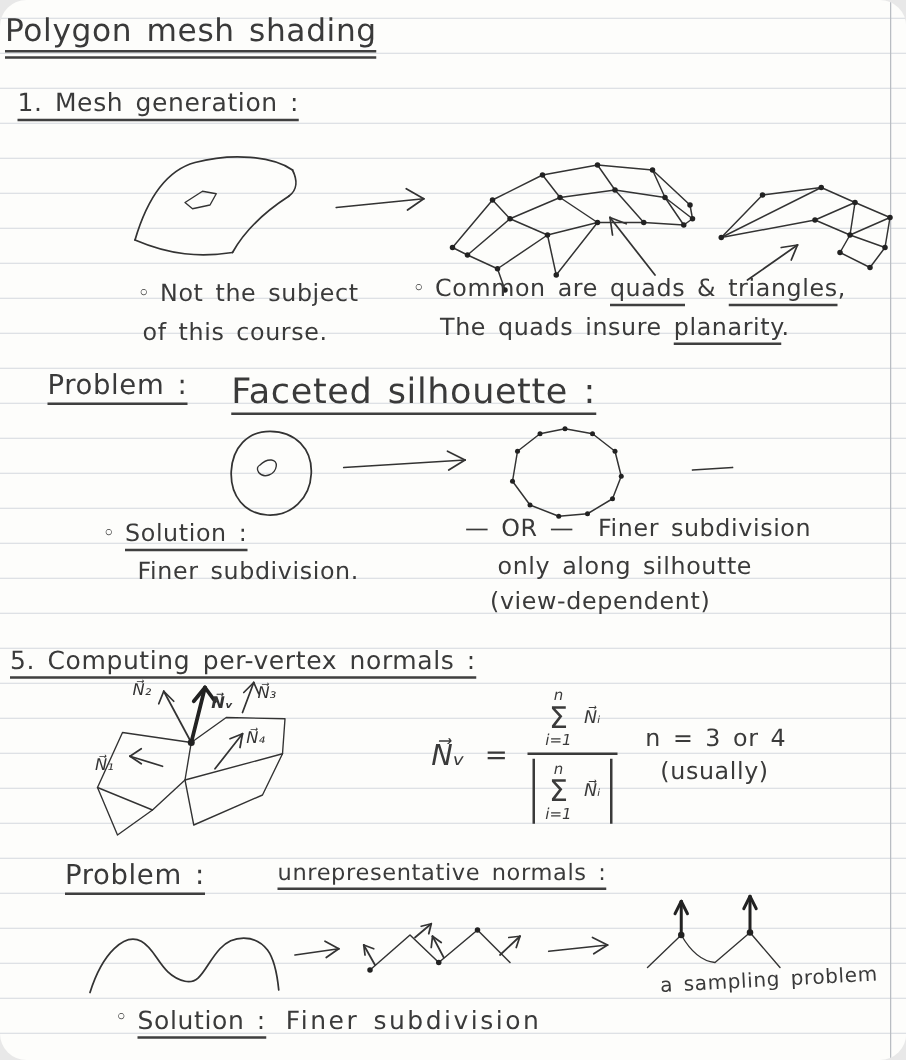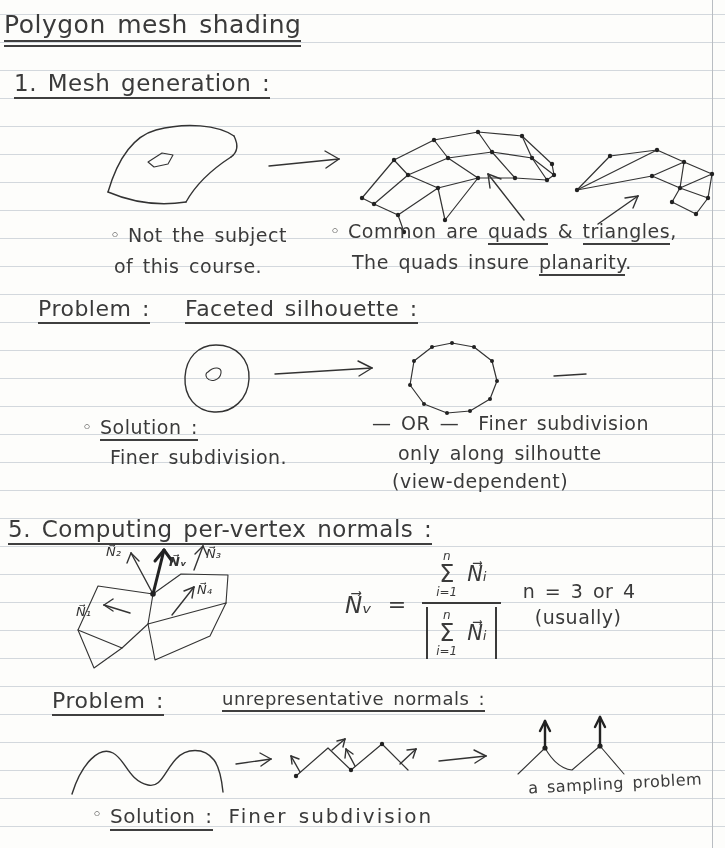--- a/index.html
+++ b/index.html
@@ -4,26 +4,27 @@
 <style>
   html,body{margin:0;padding:0;background:#e8e8e8;}
   .page{
     position:relative;width:725px;height:848px;overflow:hidden;
     background-color:#fdfdfb;
     background-image:repeating-linear-gradient(to bottom,
       transparent 0px, transparent 27px, #d3d8dd 27px, #d3d8dd 28px);
     background-position:0 -13px;
     font-family:"DejaVu Sans", sans-serif;
     color:#3a3a3a;
+    border-radius:21px;
   }
   .edge-line{position:absolute;top:0;left:712px;width:1px;height:100%;background:#b9bdc2;}
   .abs{position:absolute;}
   .hw{letter-spacing:.5px;word-spacing:3px;white-space:nowrap;}
   .t-title{font-size:25px;}
-  .t-h{font-size:23px;}
+  .t-h{font-size:20px;}
   .t-b{font-size:19px;}
   .t-s{font-size:16px;}
   .u{border-bottom:2px solid #3f3f3f;padding-bottom:1px;}
   .u2o{display:inline-block;border-bottom:2px solid #3f3f3f;padding-bottom:3px;}
   .u2i{display:inline-block;border-bottom:2px solid #3f3f3f;padding-bottom:1px;}
   .bullet{display:inline-block;margin-right:8px;font-size:17px;vertical-align:top;}
   svg{display:block;}
   svg path, svg circle, svg line{vector-effect:non-scaling-stroke;}
   .ink{stroke:#333;fill:none;stroke-width:1.4;stroke-linecap:round;stroke-linejoin:round;}
   .ink-bold{stroke:#222;fill:none;stroke-width:3;stroke-linecap:round;stroke-linejoin:round;}
@@ -33,21 +34,21 @@
   .formula{display:flex;align-items:center;gap:16px;}
   .f-lhs{font-size:23px;font-style:italic;}
   .f-eq{font-size:22px;}
   .frac{display:inline-flex;flex-direction:column;align-items:center;font-style:italic;}
   .frac .num{display:flex;align-items:center;gap:10px;padding:0 14px 4px 14px;border-bottom:2px solid #3a3a3a;}
   .frac .den{display:flex;align-items:center;gap:10px;padding:2px 8px 2px 8px;margin-top:3px;
              border-left:2px solid #3a3a3a;border-right:2px solid #3a3a3a;}
   .sum{display:inline-flex;flex-direction:column;align-items:center;line-height:1;font-style:normal;}
   .sum .lim{font-size:12px;font-style:italic;}
   .sum .sigma{font-size:24px;line-height:1;}
-  .term{font-size:21px;}
+  .term{font-size:14px;}
   .f-note{display:flex;flex-direction:column;line-height:1.35;font-size:19px;margin-left:6px;}
   .caption{transform:rotate(-3deg);}
 </style>
 </head>
 <body>
 
 <div class="page">
   <div class="edge-line"></div>
 
   <div class="abs hw t-title" style="left:4px;top:10px;">
@@ -157,21 +158,21 @@
   </div>
 
   <div class="abs t-b" style="left:330px;top:216px;line-height:31px;">
     <span class="bullet">◦</span><span class="hw"><span>Common are </span><span class="u">quads</span><span> &amp; </span><span class="u">triangles</span><span>,</span></span><br>
     <span class="hw" style="margin-left:22px;"><span>The quads insure </span><span class="u">planarity</span><span>.</span></span>
   </div>
 
   <div class="abs hw t-h" style="left:38px;top:296px;font-size:22px;">
     <span class="u">Problem :</span>
   </div>
-  <div class="abs hw t-h" style="left:185px;top:296px;font-size:22px;">
+  <div class="abs hw t-h" style="left:185px;top:296px;font-size:28px;">
     <span class="u">Faceted silhouette :</span>
   </div>
 
   <svg class="abs" style="left:178px;top:342px;" width="78" height="74" viewBox="0 0 78 74">
     <g class="ink">
       <path d="M38,3 C58,3 72,17 71,37 C70,57 55,71 36,70 C18,69 6,55 7,35 C8,16 20,3 38,3 Z"></path>
       <path d="M30,30 C36,24 44,25 43,31 C42,38 33,41 29,36 C27,33 28,31 30,30" stroke-width="1.1"></path>
     </g>
   </svg>
 

